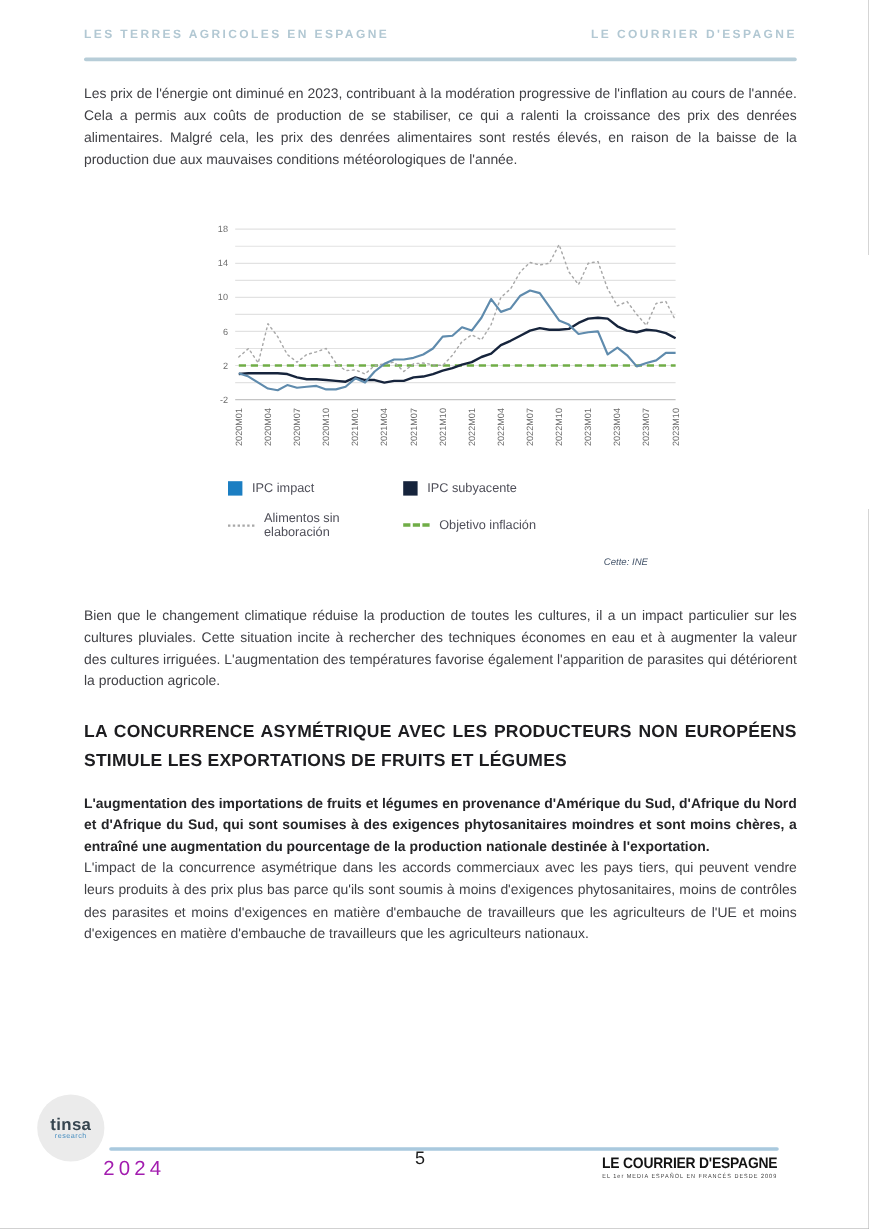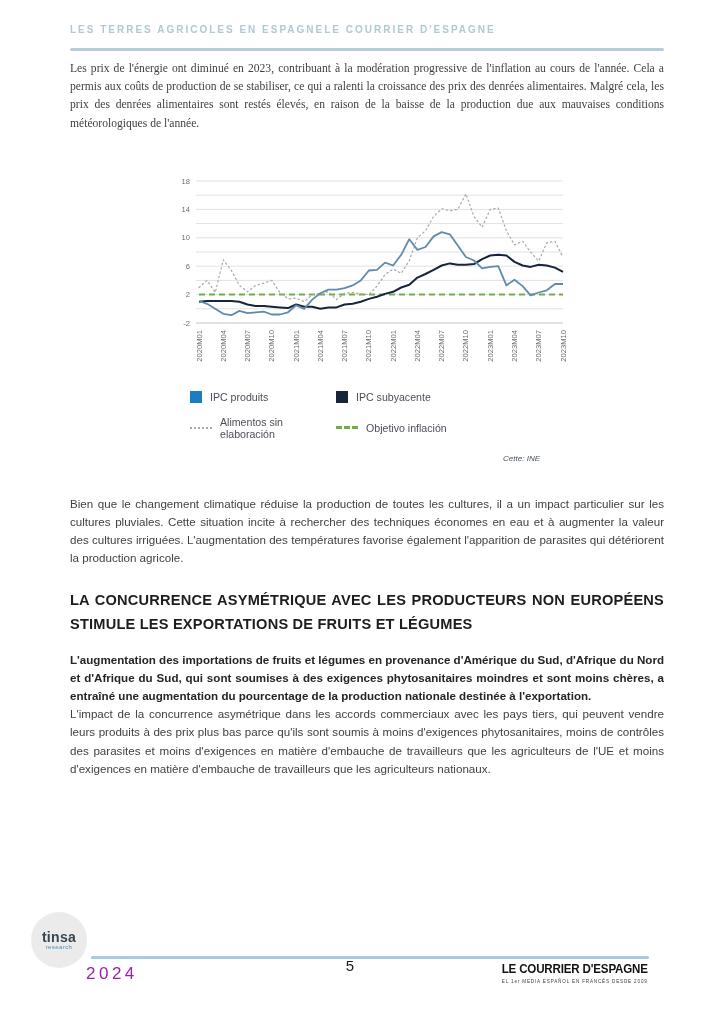--- a/index.html
+++ b/index.html
@@ -9,33 +9,33 @@
     background:#ffffff;
     font-family:"Liberation Sans", sans-serif;
     color:#3d3d3d;
     overflow:hidden;
     margin:0 auto;
   }
   
   .header{
     position:absolute;top:24px;left:70px;right:60px;
   }
-  .header-row{display:flex;justify-content:flex-start;align-items:baseline;}
+  .header-row{display:flex;justify-content:space-between;align-items:baseline;}
   .header-title{
     font-size:10px;font-weight:bold;letter-spacing:2px;
     color:#b2c8d3;
   }
   .header-rule{margin-top:13px;height:2.5px;background:#b7cdd8;border-radius:2px;}
   
   .content{position:absolute;top:60px;left:70px;width:594px;}
   .para{
     font-size:11.6px;line-height:18.2px;text-align:justify;
     color:#3f3f44;margin:0;
   }
-  .para.first{font-family:Liberation Serif, serif;}
+  .para.first{margin-top:10px;}
   .para.bold{font-weight:bold;color:#252528;}
   .section-heading{
     font-size:14.6px;line-height:24px;font-weight:bold;
     letter-spacing:0.2px;color:#1d1d20;text-align:justify;
     margin:20px 0 0 0;
   }
   
   .chart-block{margin-top:40px;}
   .chart-title{
     text-align:center;font-size:11.3px;font-weight:bold;color:#262626;
@@ -143,21 +143,21 @@
           <text class="tick" transform="rotate(-90 400.5 157)" x="400.5" y="157" text-anchor="end">2023M10</text>
           <polyline points="34.0,121.6 42.1,121.6 50.2,121.6 58.3,121.6 66.4,121.6 74.4,121.6 82.5,121.6 90.6,121.6 98.7,121.6 106.8,121.6 114.9,121.6 123.0,121.6 131.1,121.6 139.2,121.6 147.2,121.6 155.3,121.6 163.4,121.6 171.5,121.6 179.6,121.6 187.7,121.6 195.8,121.6 203.9,121.6 212.0,121.6 220.0,121.6 228.1,121.6 236.2,121.6 244.3,121.6 252.4,121.6 260.5,121.6 268.6,121.6 276.7,121.6 284.8,121.6 292.8,121.6 300.9,121.6 309.0,121.6 317.1,121.6 325.2,121.6 333.3,121.6 341.4,121.6 349.5,121.6 357.6,121.6 365.6,121.6 373.7,121.6 381.8,121.6 389.9,121.6 398.0,121.6" fill="none" stroke="#70ad47" stroke-width="2" stroke-dasharray="6 4" stroke-linecap="butt" stroke-linejoin="round"></polyline>
           <polyline points="34.0,114.5 42.1,107.4 50.2,119.5 58.3,86.8 66.4,97.5 74.4,112.4 82.5,118.8 90.6,112.4 98.7,110.2 106.8,107.4 114.9,119.5 123.0,125.9 131.1,125.2 139.2,128.7 147.2,121.6 155.3,120.2 163.4,118.8 171.5,126.6 179.6,120.2 187.7,119.5 195.8,120.9 203.9,121.6 212.0,113.1 220.0,101.7 228.1,96.0 236.2,100.3 244.3,87.5 252.4,64.8 260.5,57.7 268.6,43.5 276.7,35.7 284.8,37.8 292.8,36.4 300.9,20.8 309.0,43.5 317.1,54.2 325.2,36.4 333.3,35.0 341.4,57.7 349.5,71.9 357.6,68.3 365.6,79.0 373.7,88.2 381.8,69.8 389.9,68.3 398.0,84.0" fill="none" stroke="#a8a8a8" stroke-width="1.2" stroke-dasharray="1.5 3" stroke-linecap="round" stroke-linejoin="round"></polyline>
           <polyline points="34.0,128.7 42.1,128.0 50.2,128.0 58.3,128.0 66.4,128.0 74.4,128.7 82.5,131.5 90.6,133.0 98.7,133.0 106.8,133.7 114.9,134.4 123.0,135.1 131.1,131.5 139.2,133.7 147.2,133.7 155.3,135.8 163.4,134.4 171.5,134.4 179.6,131.5 187.7,130.8 195.8,128.7 203.9,125.9 212.0,123.7 220.0,120.9 228.1,118.8 236.2,114.5 244.3,111.7 252.4,104.6 260.5,101.0 268.6,96.8 276.7,92.5 284.8,90.4 292.8,91.8 300.9,91.8 309.0,91.1 317.1,86.1 325.2,82.5 333.3,81.8 341.4,82.5 349.5,88.9 357.6,92.5 365.6,93.9 373.7,91.8 381.8,92.5 389.9,94.6 398.0,98.9" fill="none" stroke="#16243c" stroke-width="2" stroke-linecap="butt" stroke-linejoin="round"></polyline>
           <polyline points="34.0,128.0 42.1,130.8 50.2,135.8 58.3,140.8 66.4,142.2 74.4,137.9 82.5,140.1 90.6,139.3 98.7,138.6 106.8,141.5 114.9,141.5 123.0,139.3 131.1,132.3 139.2,135.8 147.2,126.6 155.3,120.2 163.4,116.6 171.5,116.6 179.6,115.2 187.7,112.4 195.8,107.4 203.9,97.5 212.0,96.8 220.0,89.7 228.1,92.5 236.2,81.8 244.3,66.2 252.4,76.9 260.5,74.0 268.6,63.4 276.7,59.1 284.8,61.3 292.8,72.6 300.9,84.0 309.0,87.5 317.1,95.3 325.2,93.9 333.3,93.2 341.4,112.4 349.5,106.7 357.6,113.1 365.6,122.3 373.7,119.5 381.8,117.3 389.9,111.0 398.0,111.0" fill="none" stroke="#5f8bad" stroke-width="1.8" stroke-linecap="butt" stroke-linejoin="round"></polyline>
         </svg>
 
       <div class="legend">
         <div class="legend-item">
           <span class="sw-square" style="background: rgb(27, 126, 194);"></span>
-          <span class="legend-label">IPC produits</span>
+          <span class="legend-label">IPC impact</span>
         </div>
         <div class="legend-item">
           <span class="sw-square" style="background: rgb(22, 36, 60);"></span>
           <span class="legend-label">IPC subyacente</span>
         </div>
         <div class="legend-item">
           <span class="sw-line" style="border-top: 2.5px dotted rgb(168, 168, 168);"></span>
           <span class="legend-label">Alimentos sin elaboración</span>
         </div>
         <div class="legend-item">

